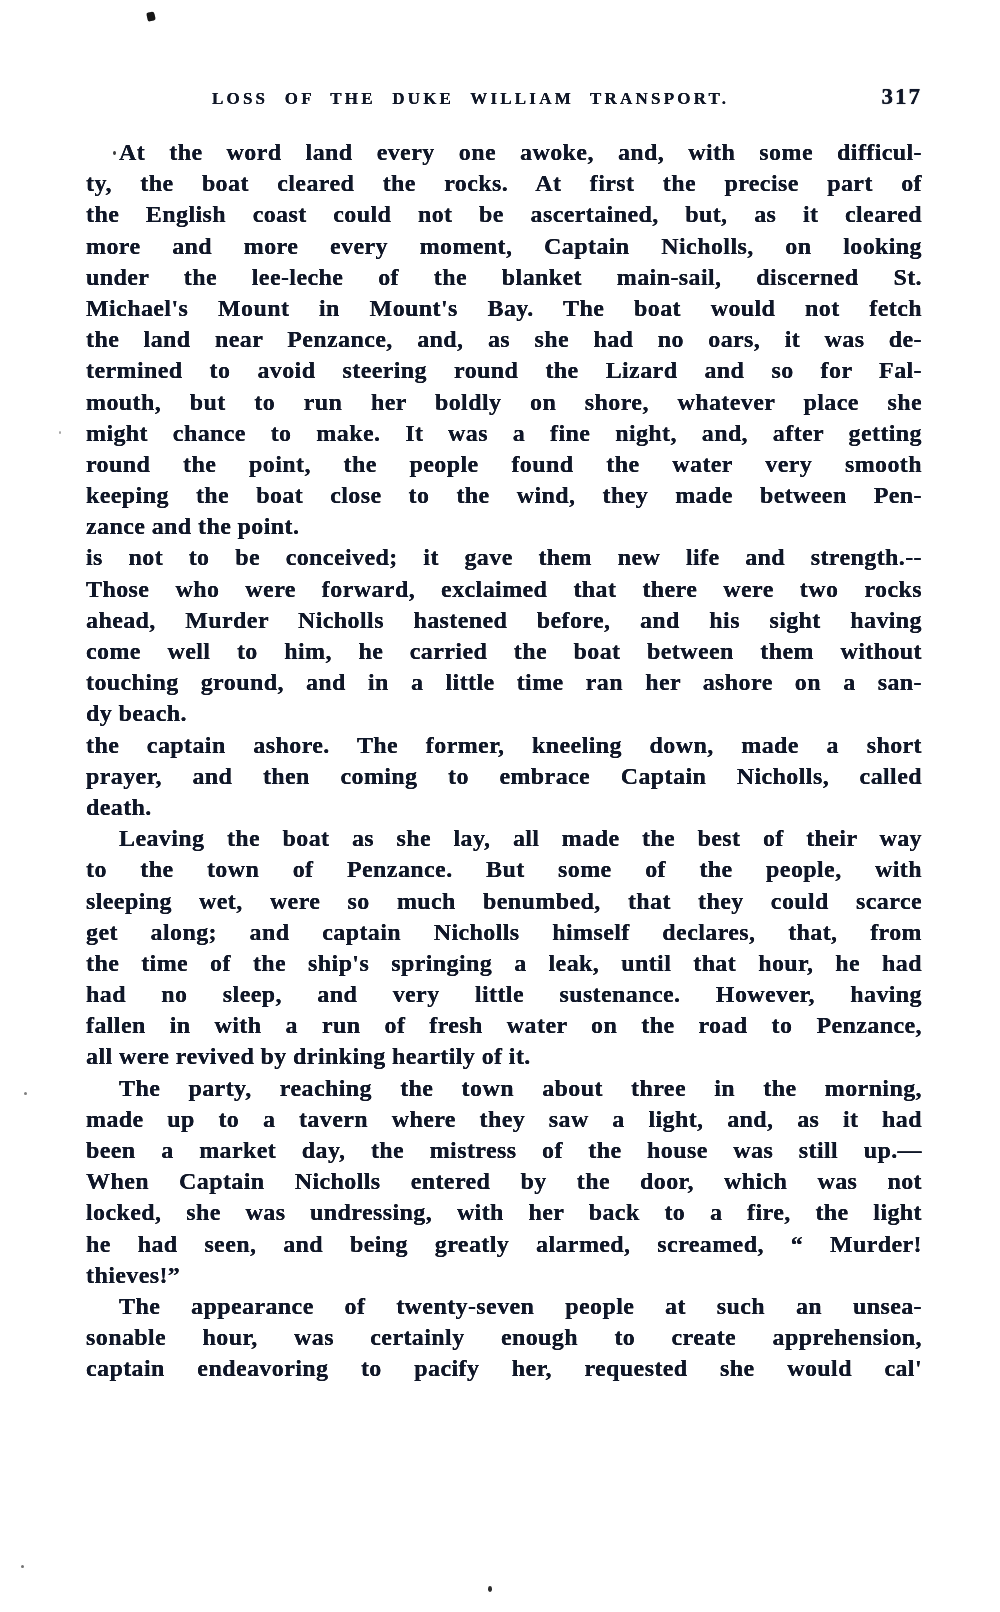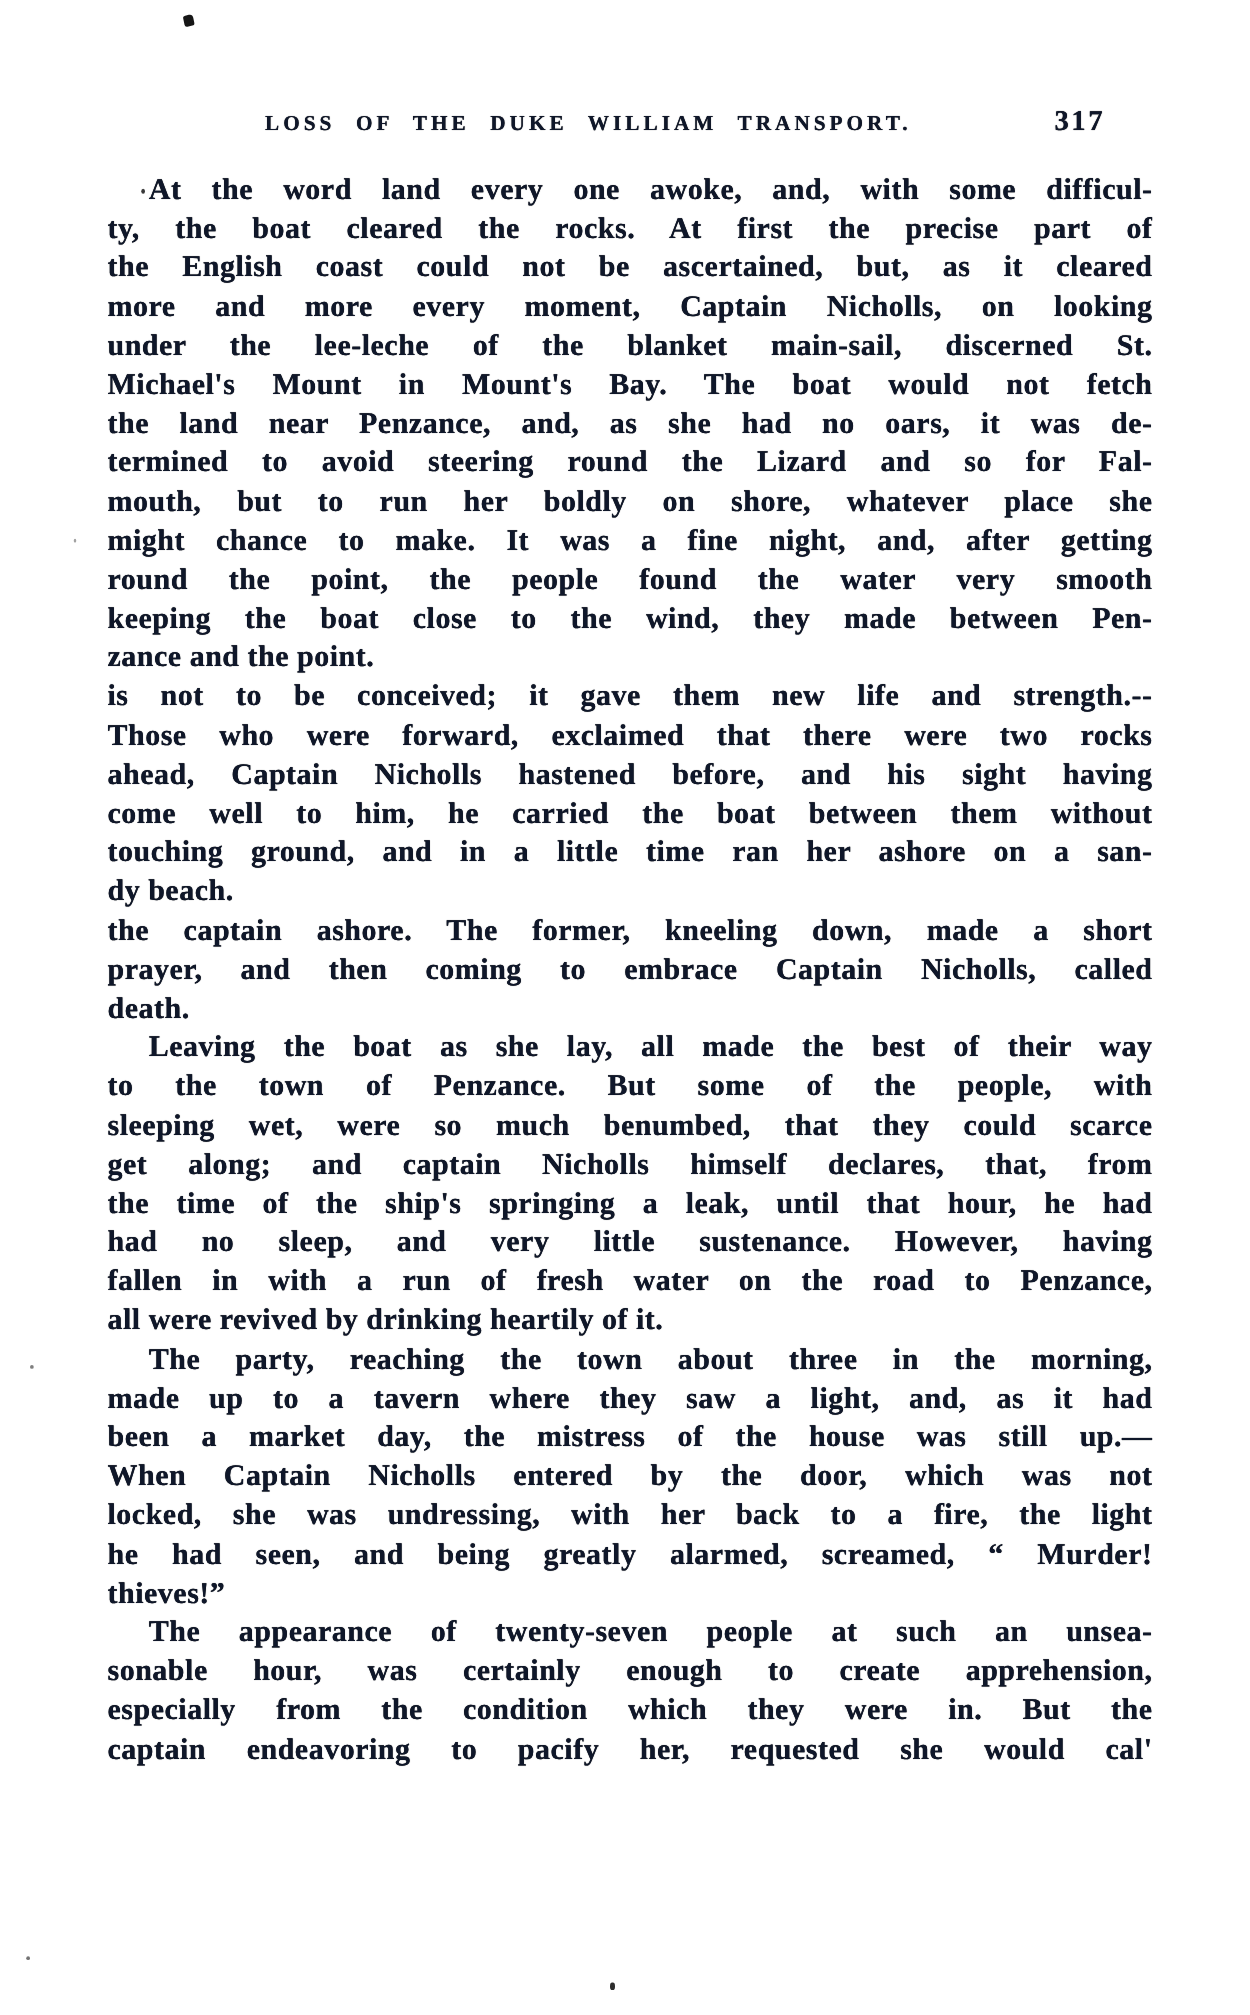--- a/index.html
+++ b/index.html
@@ -30,21 +30,20 @@
     margin-left: 126px;
     font-size: 17px;
     font-weight: bold;
     letter-spacing: 3.2px;
     word-spacing: 9px;
     white-space: nowrap;
     text-shadow: 0 0 0.6px #000;
   }
   .page-number {
     margin-left: auto;
-    margin-right: 38px;
     font-size: 23px;
     font-weight: bold;
     letter-spacing: 2px;
     text-shadow: 0 0 0.7px #000;
   }
   
   .body-text {
     position: absolute;
     top: 137px;
     left: 86px;
@@ -115,21 +114,21 @@
       <div class="line">Michael's Mount in Mount's Bay.  The boat would not fetch</div>
       <div class="line">the land near Penzance, and, as she had no oars, it was de-</div>
       <div class="line">termined to avoid steering round the Lizard and so for Fal-</div>
       <div class="line">mouth, but to run her boldly on shore, whatever place she</div>
       <div class="line">might chance to make.  It was a fine night, and, after getting</div>
       <div class="line">round the point, the people found the water very smooth</div>
       <div class="line">keeping the boat close to the wind, they made between Pen-</div>
       <div class="line noj">zance and the point.</div>
       <div class="line">is not to be conceived;  it gave them new life and strength.--</div>
       <div class="line">Those who were forward, exclaimed that there were two rocks</div>
-      <div class="line">ahead, Captain Nicholls hastened before, and his sight having</div>
+      <div class="line">ahead, Murder Nicholls hastened before, and his sight having</div>
       <div class="line">come well to him, he carried the boat between them without</div>
       <div class="line">touching ground, and in a little time ran her ashore on a san-</div>
       <div class="line noj">dy beach.</div>
       <div class="line">the captain ashore.  The former, kneeling down, made a short</div>
       <div class="line">prayer, and then coming to embrace Captain Nicholls, called</div>
       <div class="line noj">death.</div>
       <div class="line indent">Leaving the boat as she lay, all made the best of their way</div>
       <div class="line">to the town of Penzance.  But some of the people, with</div>
       <div class="line">sleeping wet, were so much benumbed, that they could scarce</div>
       <div class="line">get along;  and captain Nicholls himself declares, that, from</div>
@@ -139,21 +138,20 @@
       <div class="line noj">all were revived by drinking heartily of it.</div>
       <div class="line indent">The party, reaching the town about three in the morning,</div>
       <div class="line">made up to a tavern where they saw a light, and, as it had</div>
       <div class="line">been a market day, the mistress of the house was still up.—</div>
       <div class="line">When Captain Nicholls entered by the door, which was not</div>
       <div class="line">locked, she was undressing, with her back to a fire, the light</div>
       <div class="line">he had seen, and being greatly alarmed, screamed, “ Murder!</div>
       <div class="line noj">thieves!”</div>
       <div class="line indent">The appearance of twenty-seven people at such an unsea-</div>
       <div class="line">sonable hour, was certainly enough to create apprehension,</div>
-      <div class="line">especially from the condition which they were in.   But the</div>
       <div class="line">captain endeavoring to pacify her, requested she would cal'</div>
     </div>
 
   <div class="speck blot-top-left"></div>
   <div class="speck dot-before-first-word"></div>
   <div class="speck margin-tick"></div>
   <div class="speck margin-dot-mid"></div>
   <div class="speck margin-dot-low"></div>
   <div class="speck dot-bottom-center"></div>
 

